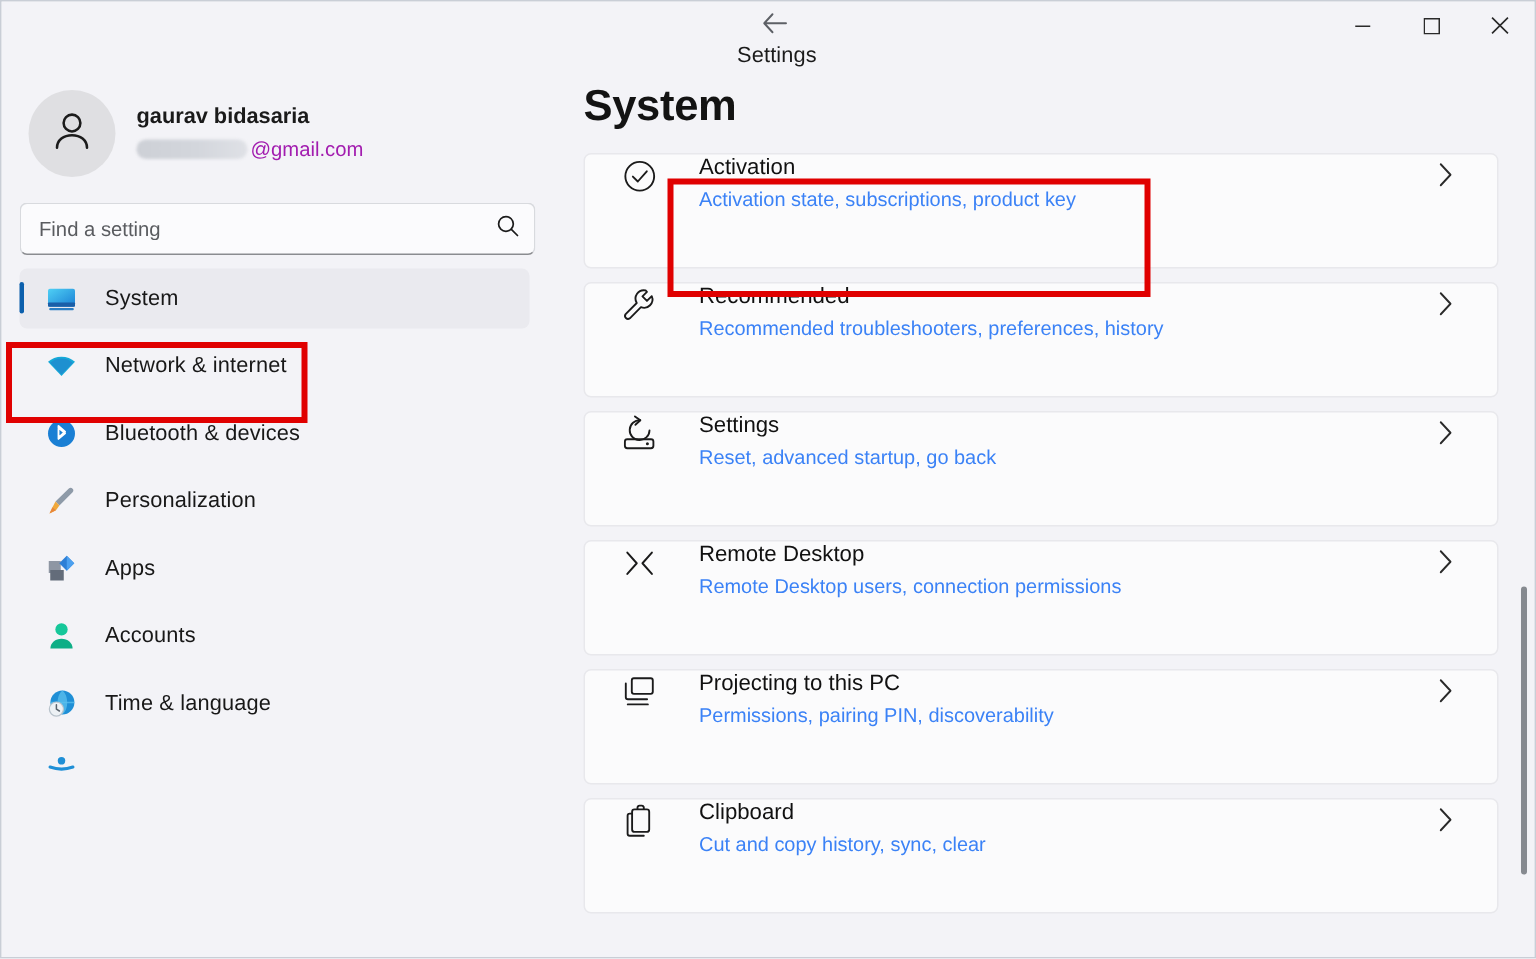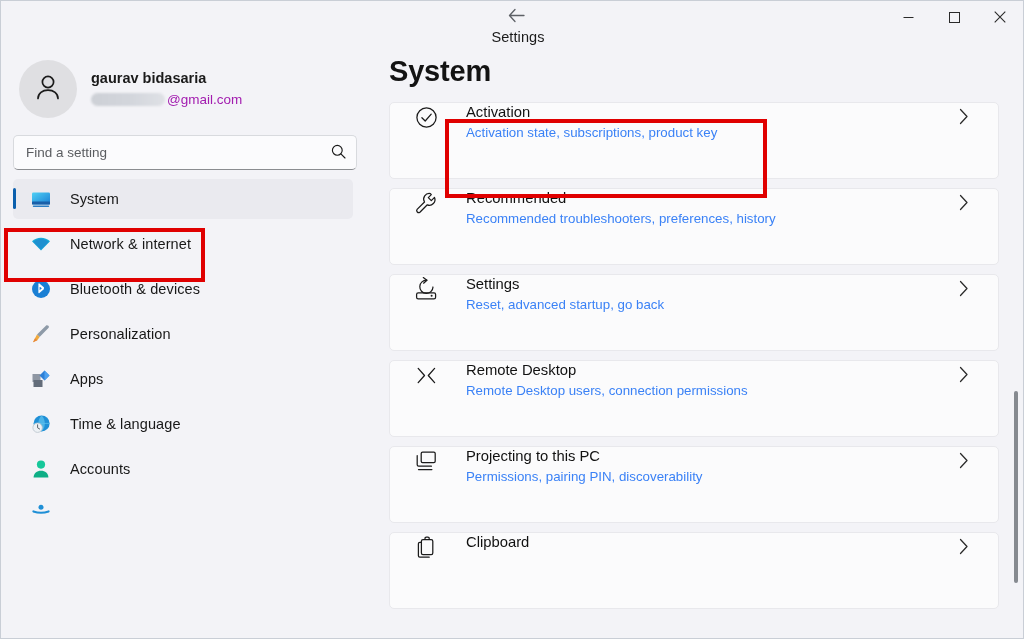--- a/index.html
+++ b/index.html
@@ -410,38 +410,38 @@
             <path d="M14.5 2.5l5 5-5 5-5-5 5-5z" fill="#2d7fd6"></path>
             <path d="M14.5 2.5l5 5-5 5V2.5z" fill="#4ca0ef"></path>
           </svg>
         </span>
         <span class="nav-label">Apps</span>
       </div>
 
       <div class="nav-item">
         <span class="nav-icon">
           <svg width="22" height="22" viewBox="0 0 22 22" fill="none">
+            <circle cx="11" cy="6.6" r="4.1" fill="#16c79a"></circle>
+            <path d="M3.6 19.4c0-4 3.3-6.6 7.4-6.6s7.4 2.6 7.4 6.6H3.6z" fill="#0eae86"></path>
+          </svg>
+        </span>
+        <span class="nav-label">Accounts</span>
+      </div>
+
+      <div class="nav-item">
+        <span class="nav-icon">
+          <svg width="22" height="22" viewBox="0 0 22 22" fill="none">
             <circle cx="11.6" cy="10.4" r="8" fill="#1f8fd6"></circle>
             <path d="M11.6 2.4c2.4 2 3.2 5.2 3.2 8s-.8 6-3.2 8c-2.4-2-3.2-5.2-3.2-8s.8-6 3.2-8z" fill="#5cc0ee" opacity=".75"></path>
             <path d="M3.7 10.4h15.8" stroke="#5cc0ee" stroke-width="1" opacity=".75"></path>
             <circle cx="7.6" cy="14.7" r="4.7" fill="#edf1f5" stroke="#b9c3cc" stroke-width="0.8"></circle>
             <path d="M7.6 11.8v3l2 1.2" stroke="#5a636d" stroke-width="1" stroke-linecap="round"></path>
           </svg>
         </span>
         <span class="nav-label">Time &amp; language</span>
-      </div>
-
-      <div class="nav-item">
-        <span class="nav-icon">
-          <svg width="22" height="22" viewBox="0 0 22 22" fill="none">
-            <circle cx="11" cy="6.6" r="4.1" fill="#16c79a"></circle>
-            <path d="M3.6 19.4c0-4 3.3-6.6 7.4-6.6s7.4 2.6 7.4 6.6H3.6z" fill="#0eae86"></path>
-          </svg>
-        </span>
-        <span class="nav-label">Accounts</span>
       </div>
 
 
       <div class="nav-item partial">
         <span class="nav-icon">
           <svg width="22" height="22" viewBox="0 0 22 22" fill="none">
             <circle cx="11" cy="4.2" r="2.5" fill="#1f8fd6"></circle>
             <path d="M3.4 8.4c4.8 1.7 10.4 1.7 15.2 0" stroke="#1f8fd6" stroke-width="2.1" stroke-linecap="round"></path>
           </svg>
         </span>
@@ -551,20 +551,21 @@
       <div class="card">
         <span class="card-icon">
           <svg width="27" height="27" viewBox="0 0 27 27" fill="none">
             <rect x="8.4" y="5.6" width="11.4" height="15" rx="1.6" stroke="currentColor" stroke-width="1.25"></rect>
             <path d="M12 5.6V4.4a1.3 1.3 0 0 1 1.3-1.3h1.6a1.3 1.3 0 0 1 1.3 1.3v1.2" stroke="currentColor" stroke-width="1.25"></path>
             <path d="M8.4 8.4H6.8a1.4 1.4 0 0 0-1.4 1.4v12a1.4 1.4 0 0 0 1.4 1.4h9.4" stroke="currentColor" stroke-width="1.25" stroke-linecap="round"></path>
           </svg>
         </span>
         <div class="card-text">
           <div class="card-title">Clipboard</div>
+          <div class="card-sub">Cut and copy history, sync, clear</div>
         </div>
         <span class="card-chevron">
           <svg width="13" height="17" viewBox="0 0 13 17" fill="none">
             <path d="M3.5 1.5L10 8.5L3.5 15.5" stroke="currentColor" stroke-width="1.25" stroke-linecap="round" stroke-linejoin="round"></path>
           </svg>
         </span>
       </div>
 
     </div>
 

